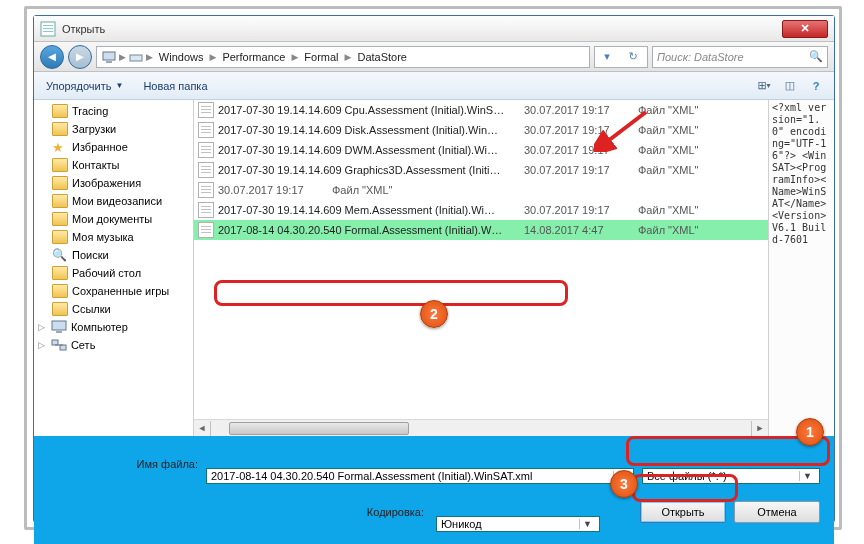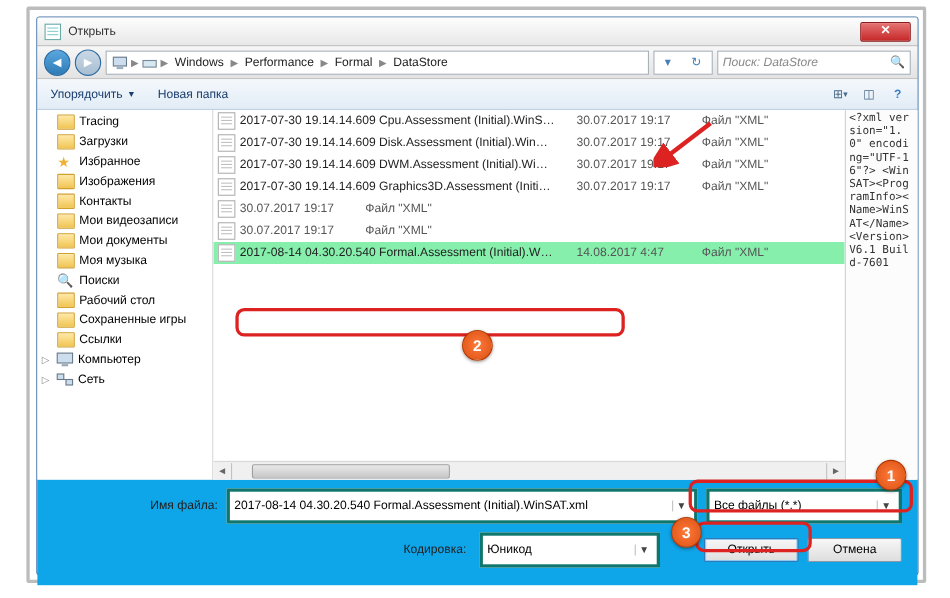--- a/index.html
+++ b/index.html
@@ -57,21 +57,21 @@
 .hscroll { height: 17px; background: #f0f0f0; border-top: 1px solid #d8d8d8; display: flex; align-items: center; }
 .hscroll .thumb { width: 180px; height: 13px; background: linear-gradient(#e8e8e8,#c8c8c8); border: 1px solid #a0a0a0; border-radius: 2px; margin-left: 18px; }
 .hscroll .arr { width: 17px; height: 15px; border-left: 1px solid #c0c0c0; display: flex; align-items: center; justify-content: center; color: #666; font-size: 9px; }
 .hscroll .arr:first-child { border-left: none; border-right: 1px solid #c0c0c0; }
 
 .preview { width: 66px; background: #fcfcfc; border-left: 1px solid #d0d0d0; padding: 2px 3px; font-family: Consolas, monospace; font-size: 10px; line-height: 12px; color: #333; overflow: hidden; word-break: break-all; }
 
 .bottom { padding: 8px 14px; background: #0ea5e9; }
 .brow { display: flex; align-items: center; margin-bottom: 8px; gap: 8px; }
 .blabel { width: 150px; text-align: right; color: #222; }
-.combo { height: 32px; background: #fff; border: 3px solid #0f766e; display: flex; align-items: center; padding: 0 4px; position: relative; }
+.combo { height: 16px; background: #fff; border: 1px solid #0f766e; display: flex; align-items: center; padding: 0 4px; position: relative; margin-top: 24px; }
 .combo .cval { flex: 1; white-space: nowrap; overflow: hidden; }
 .combo .cdrop { width: 16px; text-align: center; color: #444; font-size: 9px; border-left: 1px solid #c0c0c0; cursor: pointer; }
 .fname-combo { flex: 1; }
 .filter-combo { width: 178px; gap: 16px; }
 .enc-combo { width: 164px; }
 .btn { width: 86px; height: 22px; background: linear-gradient(#f7f7f7,#dedede); border: 1px solid #8a98a8; border-radius: 2px; cursor: pointer; text-align: center; line-height: 20px; }
 .btn.primary { border: 1px solid #2e7bb5; box-shadow: 0 0 0 1px #8ec5f0 inset; }
 
 
 .anno-ring { position: absolute; border: 3px solid #d22; border-radius: 8px; pointer-events: none; }
@@ -160,27 +160,27 @@
             <span>Загрузки</span>
           </div>
           <div class="tree-item">
             <span class="ticon"><span style="color:#f0b030;font-size:13px">★</span></span>
             <span>Избранное</span>
           </div>
           <div class="tree-item">
             <span class="ticon">
               <div class="ticon folder-i"></div>
             </span>
+            <span>Контакты</span>
+          </div>
+          <div class="tree-item">
+            <span class="ticon">
+              <div class="ticon folder-i"></div>
+            </span>
             <span>Изображения</span>
-          </div>
-          <div class="tree-item">
-            <span class="ticon">
-              <div class="ticon folder-i"></div>
-            </span>
-            <span>Контакты</span>
           </div>
           <div class="tree-item">
             <span class="ticon">
               <div class="ticon folder-i"></div>
             </span>
             <span>Мои видеозаписи</span>
           </div>
           <div class="tree-item">
             <span class="ticon">
               <div class="ticon folder-i"></div>
@@ -260,20 +260,21 @@
                 <div class="rdate">30.07.2017 19:17</div>
                 <div class="rtype">Файл "XML"</div>
               </div>
               <div class="row">
                 <div class="ricon"></div>
                 <div class="rdate">30.07.2017 19:17</div>
                 <div class="rtype">Файл "XML"</div>
               </div>
               <div class="row">
                 <div class="ricon"></div>
+                <div class="rname">2017-07-30 19.14.14.609 Mem.Assessment (Initial).Wi…</div>
                 <div class="rdate">30.07.2017 19:17</div>
                 <div class="rtype">Файл "XML"</div>
               </div>
               <div class="row sel">
                 <div class="ricon"></div>
                 <div class="rname">2017-08-14 04.30.20.540 Formal.Assessment (Initial).W…</div>
                 <div class="rdate">14.08.2017 4:47</div>
                 <div class="rtype">Файл "XML"</div>
               </div>
             </div>

